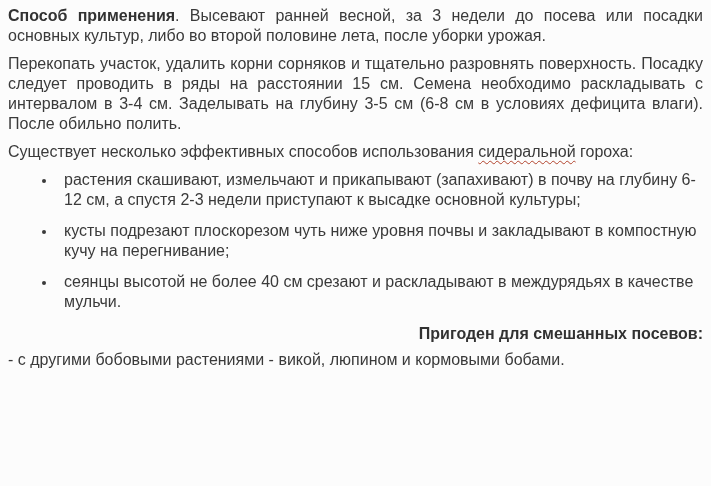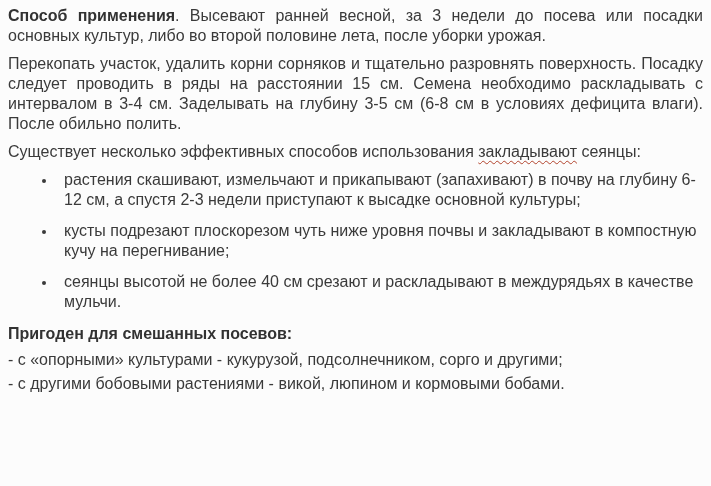--- a/index.html
+++ b/index.html
@@ -49,43 +49,43 @@
     line-height: 20px;
     padding-left: 7px;
   }
   ul.methods li::marker {
     font-size: 13px;
     color: #3a3a3a;
   }
   .mixed-heading {
     margin: 0 0 3px 0;
     line-height: 22px;
+    text-align: right;
   }
   .mixed-line {
     line-height: 24px;
   }
 </style>
 </head>
 <body>
 
 <div class="page">
 
   <p class="para justify"><strong class="bold">Способ применения</strong><span>. Высевают ранней весной, за 3 недели до посева или посадки основных культур, либо во второй половине лета, после уборки урожая.</span></p>
 
   <p class="para justify">Перекопать участок, удалить корни сорняков и тщательно разровнять поверхность. Посадку следует проводить в ряды на расстоянии 15 см. Семена необходимо раскладывать с интервалом в 3-4 см. Заделывать на глубину 3-5 см (6-8 см в условиях дефицита влаги). После обильно полить.</p>
 
 
-  <p class="para"><span>Существует несколько эффективных способов использования </span><span class="misspell">закладывают</span><span> сеянцы:</span></p>
+  <p class="para"><span>Существует несколько эффективных способов использования </span><span class="misspell">сидеральной</span><span> гороха:</span></p>
 
   <ul class="methods">
     <li>растения скашивают, измельчают и прикапывают (запахивают) в почву на глубину 6-12 см, а спустя 2-3 недели приступают к высадке основной культуры;</li>
     <li>кусты подрезают плоскорезом чуть ниже уровня почвы и закладывают в компостную кучу на перегнивание;</li>
     <li>сеянцы высотой не более 40 см срезают и раскладывают в междурядьях в качестве мульчи.</li>
   </ul>
 
   <p class="para bold mixed-heading">Пригоден для смешанных посевов:</p>
 
   <div>
-    <div class="mixed-line">- с «опорными» культурами - кукурузой, подсолнечником, сорго и другими;</div>
     <div class="mixed-line">- с другими бобовыми растениями - викой, люпином и кормовыми бобами.</div>
   </div>
 
 </div>
 
 </body></html>

